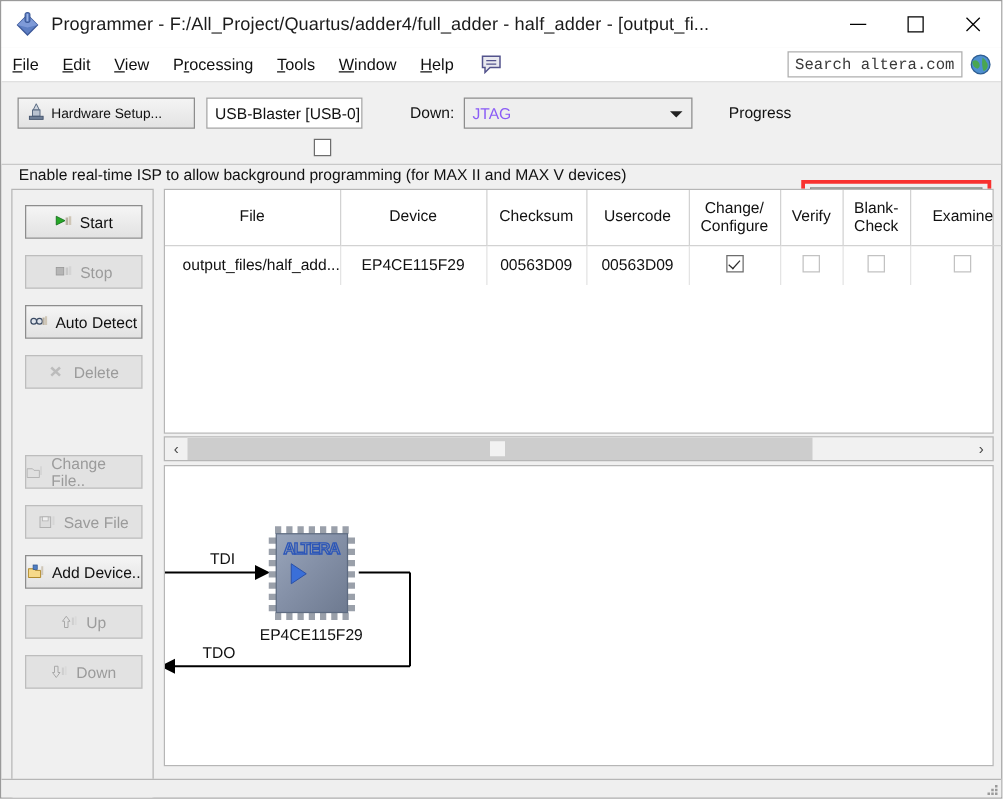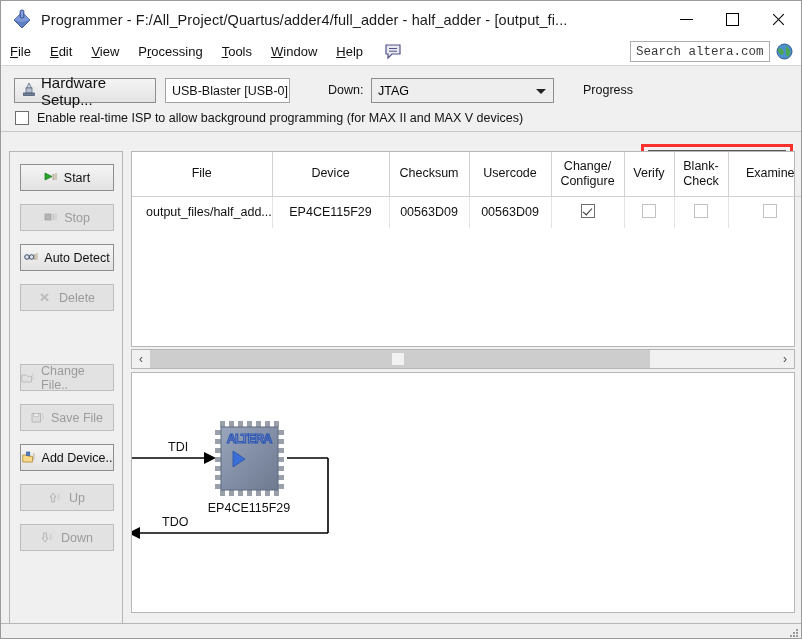--- a/index.html
+++ b/index.html
@@ -105,21 +105,21 @@
     position: relative;
     border-bottom: 1px solid #c8c8c8;
   }
   #hw-setup-btn {
     position: absolute; left: 13px; top: 12px;
     width: 142px; height: 25px;
     background: linear-gradient(#f4f4f4, #e3e3e3);
     border: 1px solid #8d8d8d;
     display: flex; align-items: center; gap: 5px;
     padding-left: 7px;
-    font-size: 15px; color: #111;
+    font-size: 11px; color: #111;
     cursor: default;
   }
   #hw-value {
     position: absolute; left: 164px; top: 12px;
     width: 125px; height: 25px;
     background: #fff;
     border: 1px solid #a3a3a3;
     display: flex; align-items: center;
     padding-left: 6px;
     font-size: 12.5px; color: #111;
@@ -128,21 +128,21 @@
     position: absolute; left: 327px; top: 17px;
     font-size: 12.5px; color: #111;
   }
   #mode-select {
     position: absolute; left: 370px; top: 12px;
     width: 183px; height: 25px;
     background: #eeeeee;
     border: 1px solid #8d8d8d;
     display: flex; align-items: center;
     padding-left: 6px;
-    font-size: 12.5px; color: #000000;
+    font-size: 12.5px; color: #8b5cf6;
     cursor: default;
   }
   #mode-arrow {
     position: absolute; right: 7px; top: 10px;
     width: 0; height: 0;
     border-left: 5px solid transparent;
     border-right: 5px solid transparent;
     border-top: 5px solid #222;
   }
   #progress-label {
@@ -158,21 +158,21 @@
   #progress-bar {
     position: absolute; left: 647px; top: 84px;
     width: 138px; height: 24px;
     border: 1px solid #555;
     background: linear-gradient(to right, #d9fbd4 0%, #8cf283 28%, #2ff01f 65%, #0ae800 100%);
     display: flex; align-items: center; justify-content: center;
     font-size: 12.5px; color: #101010;
   }
   #isp-row {
     position: absolute; left: 14px; top: 45px;
-    display: flex; align-items: center; gap: 8px;
+    display: flex; align-items: center; gap: 8px; flex-direction: column;
   }
   .cb {
     width: 14px; height: 14px;
     background: #fff;
     border: 1px solid #6d6d6d;
     display: inline-block;
     position: relative;
     flex: 0 0 auto;
   }
   .cb.light { border-color: #c2c2c2; }

